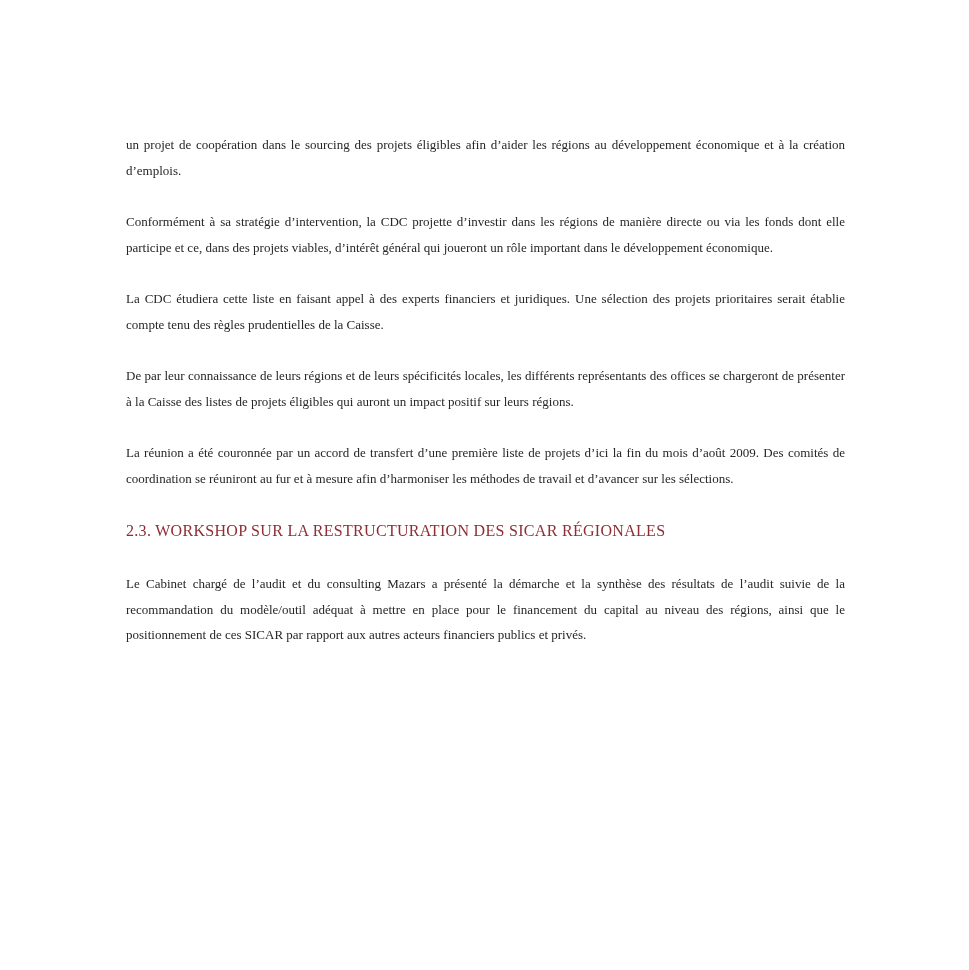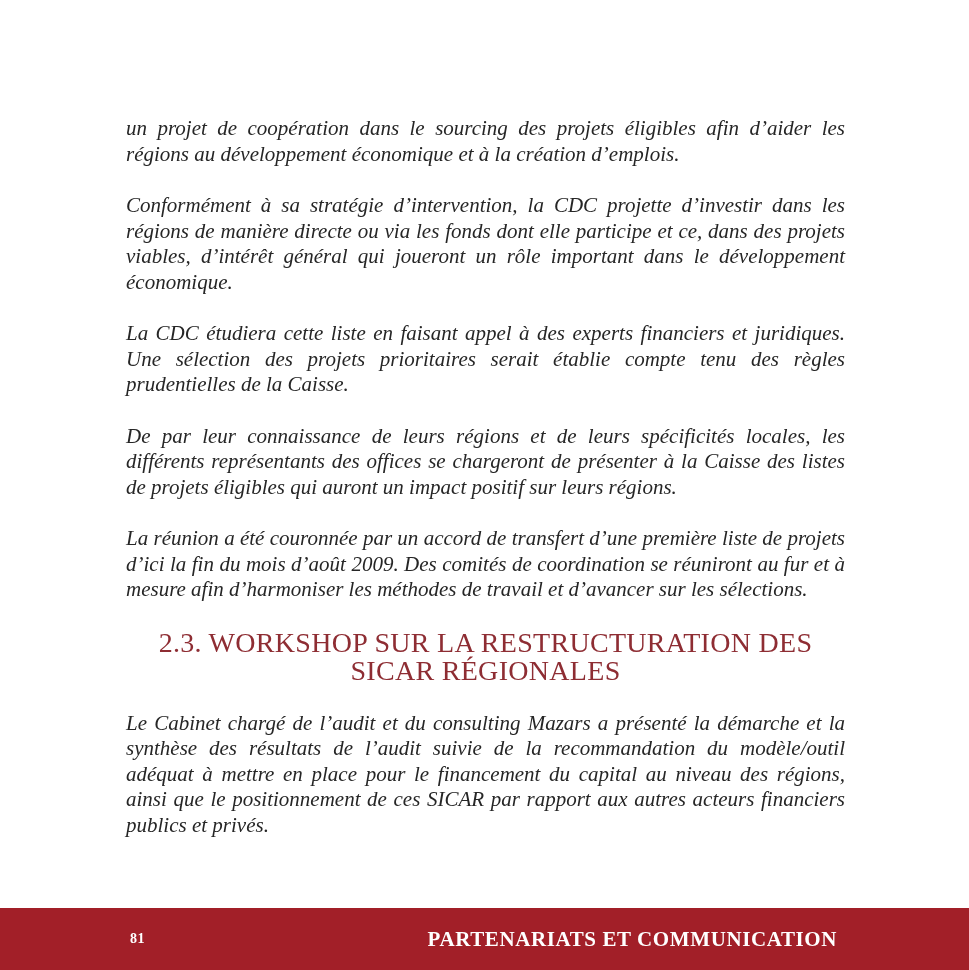--- a/index.html
+++ b/index.html
@@ -19,35 +19,34 @@
     height: 970px;
     position: relative;
     background: #ffffff;
   }
   .content {
     margin: 0 124px 0 126px;
     padding-top: 116px;
     color: #262626;
   }
   .content p {
-    margin: 0 0 26px 0;
-    font-size: 21px;
+    margin: 16px 0 26px 0;
+    font-size: 13px;
     line-height: 25.5px;
     text-align: justify;
     color: #262626;
-    font-style: italic;
   }
   h2.section-heading {
     margin: 0 0 26px 0;
-    font-size: 28px;
+    font-size: 16px;
     line-height: 28px;
     font-weight: normal;
     letter-spacing: 0.3px;
     color: #8e2d33;
-    text-align: center;
+    text-align: left;
   }
   .footer {
     position: absolute;
     left: 0;
     bottom: 0;
     width: 969px;
     height: 62px;
     background: #a21f28;
     display: flex;
     align-items: center;
@@ -75,17 +74,13 @@
   <div class="content">
     <p>un projet de coopération dans le sourcing des projets éligibles afin d’aider les régions au développement économique et à la création d’emplois.</p>
     <p>Conformément à sa stratégie d’intervention, la CDC projette d’investir dans les régions de manière directe ou via les fonds dont elle participe et ce, dans des projets viables, d’intérêt général qui joueront un rôle important dans le développement économique.</p>
     <p>La CDC étudiera cette liste en faisant appel à des experts financiers et juridiques. Une sélection des projets prioritaires serait établie compte tenu des règles prudentielles de la Caisse.</p>
     <p>De par leur connaissance de leurs régions et de leurs spécificités locales, les différents représentants des offices se chargeront de présenter à la Caisse des listes de projets éligibles qui auront un impact positif sur leurs régions.</p>
     <p>La réunion a été couronnée par un accord de transfert d’une première liste de projets d’ici la fin du mois d’août 2009. Des comités de coordination se réuniront au fur et à mesure afin d’harmoniser les méthodes de travail et d’avancer sur les sélections.</p>
     <h2 class="section-heading">2.3. WORKSHOP SUR LA RESTRUCTURATION DES SICAR RÉGIONALES</h2>
     <p>Le Cabinet chargé de l’audit et du consulting Mazars a présenté la démarche et la synthèse des résultats de l’audit suivie de la recommandation du modèle/outil adéquat à mettre en place pour le financement du capital au niveau des régions, ainsi que le positionnement de ces SICAR par rapport aux autres acteurs financiers publics et privés.</p>
   </div>
 
-  <div class="footer">
-    <span class="page-number">81</span>
-    <span class="footer-title">PARTENARIATS ET COMMUNICATION</span>
-  </div>
 </div>
 
 </body></html>

